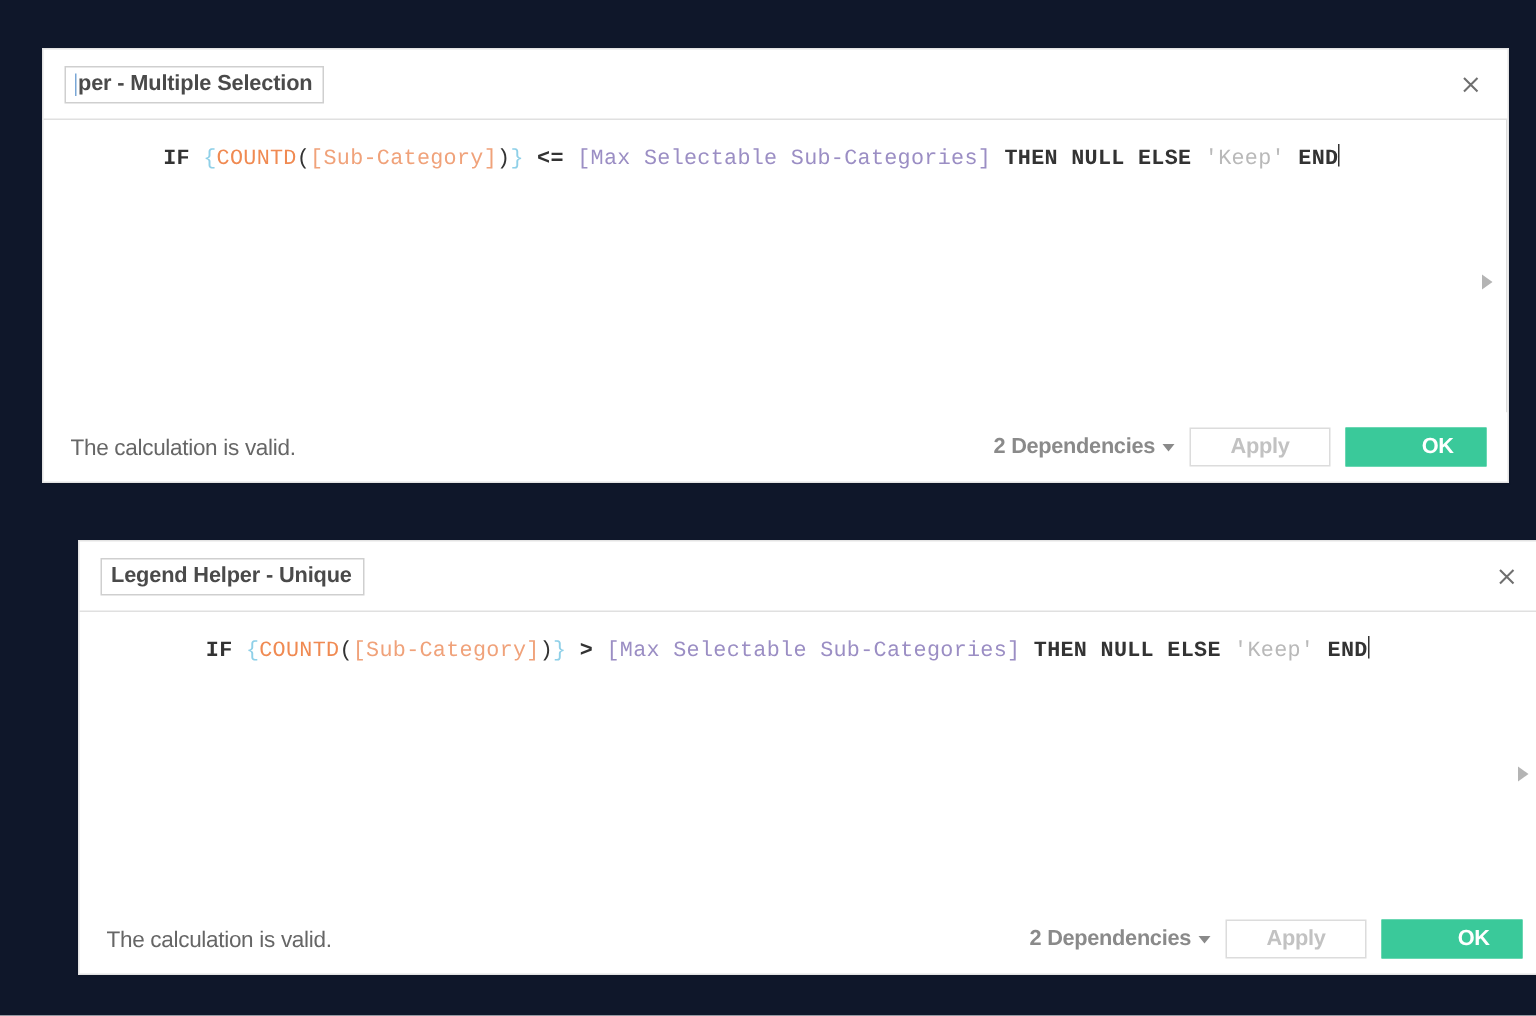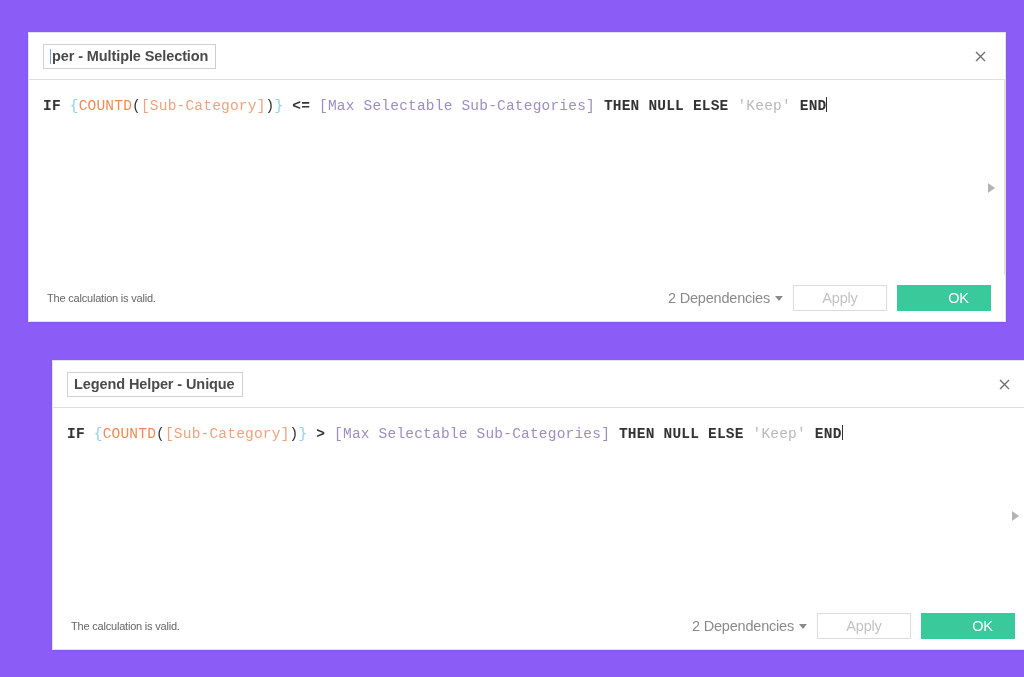--- a/index.html
+++ b/index.html
@@ -10,21 +10,21 @@
     height: 677px;
     overflow: hidden;
     font-family: "Liberation Sans", sans-serif;
     -webkit-font-smoothing: antialiased;
   }
 
   .page {
     position: relative;
     width: 1024px;
     height: 677px;
-    background: #8b5cf6;
+    background: #0f172a;
   }
 
   
   .calc-card {
     position: absolute;
     left: 28px;
     width: 978px;
     background: #ffffff;
     border: 1px solid #e3e3e3;
     box-shadow: 0 1px 2px rgba(0,0,0,0.06);
@@ -99,20 +99,21 @@
     flex: 1 1 auto;
     display: flex;
     overflow: hidden;
   }
 
   .formula-area {
     flex: 1 1 auto;
     padding: 16px 16px 0 14px;
     box-sizing: border-box;
     overflow: hidden;
+    text-align: center;
   }
 
   .formula-line {
     font-family: "Liberation Mono", "DejaVu Sans Mono", monospace;
     font-size: 14.5px;
     line-height: 20px;
     white-space: nowrap;
     letter-spacing: 0.2px;
   }
 
@@ -165,30 +166,31 @@
     position: relative;
     flex: 0 0 46px;
     height: 46px;
     display: flex;
     align-items: center;
     padding: 0 14px 0 18px;
     box-sizing: border-box;
   }
 
   .status-text {
-    font-size: 11px;
+    font-size: 15px;
     color: #666666;
     letter-spacing: -0.2px;
   }
 
   .footer-right {
     margin-left: auto;
     display: flex;
     align-items: center;
     gap: 10px;
+    font-weight: bold;
   }
 
   .dependencies {
     font-size: 14.5px;
     color: #8a8a8a;
     letter-spacing: -0.2px;
     cursor: pointer;
     display: flex;
     align-items: center;
     gap: 5px;

